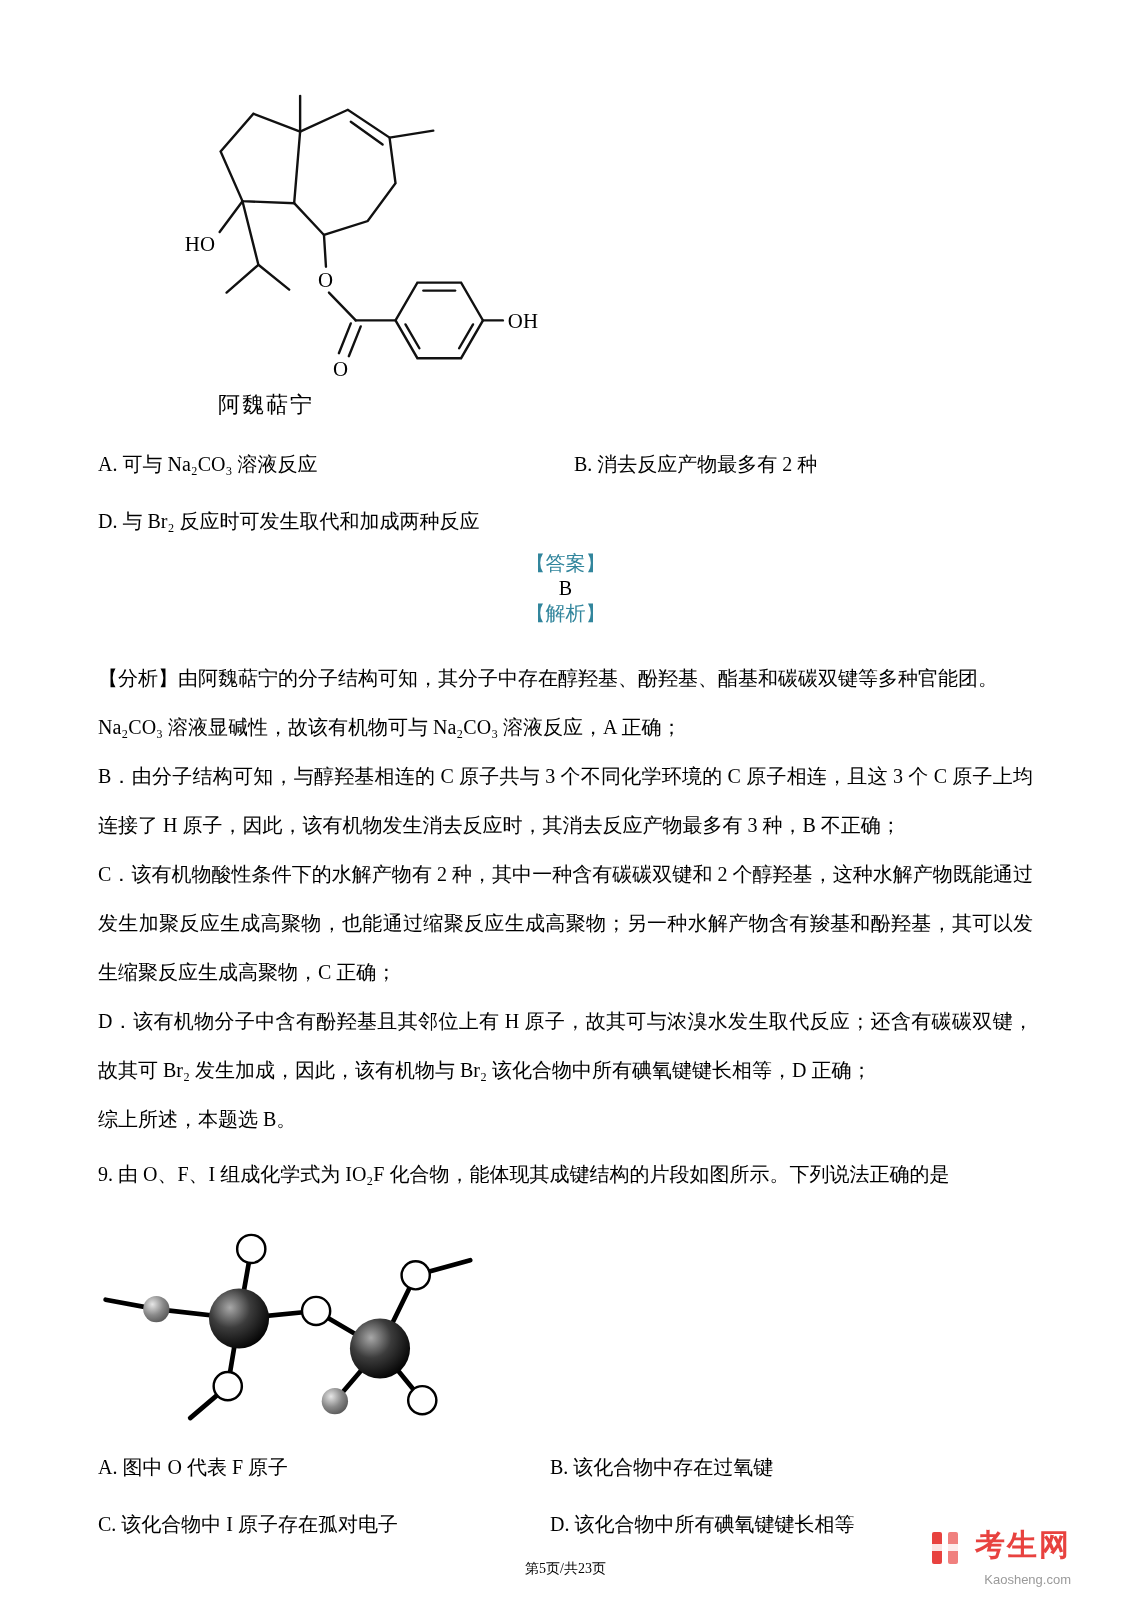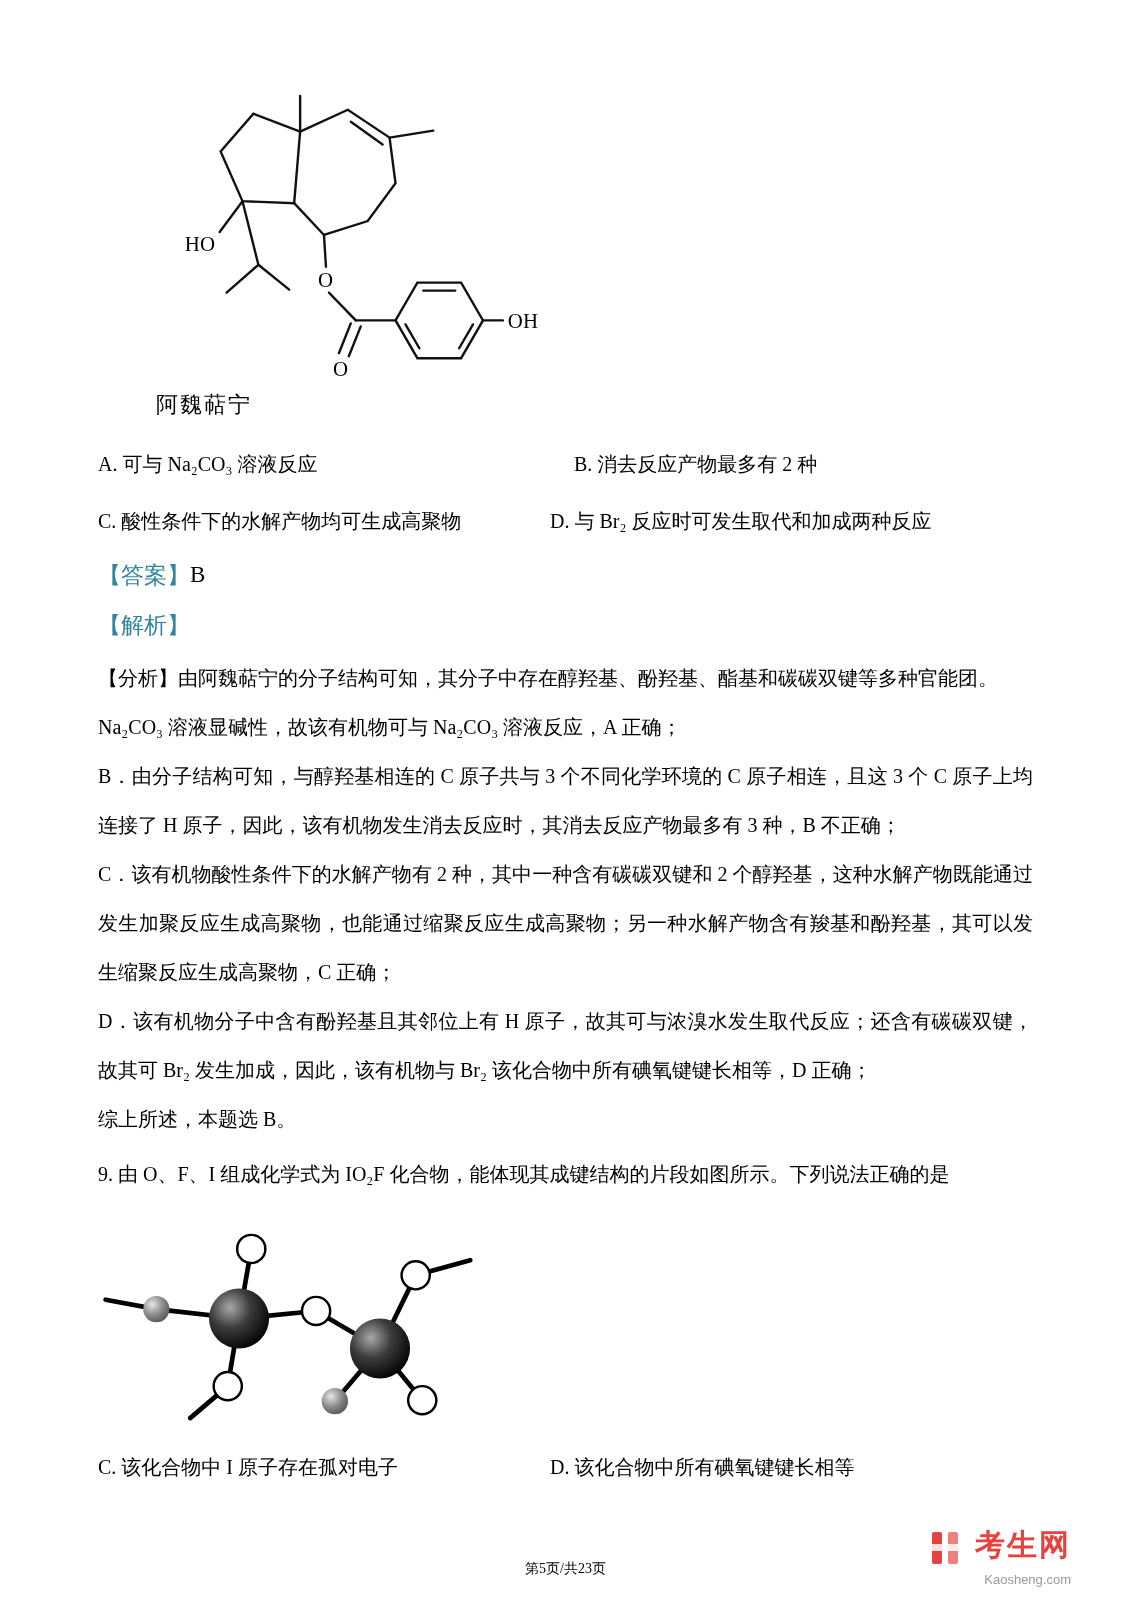--- a/index.html
+++ b/index.html
@@ -7,28 +7,28 @@
   body {
     width:1131px; height:1600px;
     background:#ffffff; color:#000;
     font-family:"Liberation Serif","DejaVu Serif",serif;
     position:relative; overflow:hidden;
   }
   .content { padding:70px 98px 0 98px; }
   .fig-structure { margin-left:2px; }
   .compound-name {
     font-size:22px; letter-spacing:2px;
-    margin:2px 0 0 56px;
+    margin:2px 0 0 118px;
   }
   .opt-row {
     display:grid; grid-template-columns:452px auto;
     font-size:20px; align-items:center; height:57px;
   }
   .opt { white-space:nowrap; }
-  .ans-line { font-size:23px; height:50px; display:flex; align-items:center; }
+  .ans-line { font-size:20px; height:50px; display:flex; align-items:center;flex-direction:column; }
   .accent { color:#31859C; }
   .para { font-size:20px; line-height:49px; text-align:justify; margin:0; }
   .para.first { margin-top:4px; }
   .stem { font-size:20px; line-height:49px; margin:6px 0 0 0; }
   .fig-balls { margin:18px 0 4px 0; }
   .footer {
     position:absolute; bottom:22px; left:0; width:100%;
     text-align:center; font-size:14px;
   }
   .watermark {
@@ -88,21 +88,20 @@
         </g>
       </svg>
       <div class="compound-name">阿魏萜宁</div>
     </div>
 
     <div class="opt-row" style="margin-top:16px;gap:24px;">
       <div class="opt"><span>A.</span> <span>可与 Na₂CO₃ 溶液反应</span></div>
       <div class="opt"><span>B.</span> <span>消去反应产物最多有 2 种</span></div>
     </div>
     <div class="opt-row">
-      <div class="opt"><span>C.</span> <span>酸性条件下的水解产物均可生成高聚物</span></div>
       <div class="opt"><span>D.</span> <span>与 Br₂ 反应时可发生取代和加成两种反应</span></div>
     </div>
 
     <div class="ans-line">
       <span class="accent">【答案】</span>
         <span>B</span>
     </div>
     <div class="ans-line">
       <span class="accent">【解析】</span>
     </div>
@@ -153,20 +152,24 @@
           <circle cx="232" cy="100" r="15" fill="#ffffff" stroke="#000" stroke-width="2.6"></circle>
           <circle cx="300" cy="140" r="32" fill="url(#gradDark)"></circle>
           <circle cx="338" cy="62" r="15" fill="#ffffff" stroke="#000" stroke-width="2.6"></circle>
           <circle cx="345" cy="195" r="15" fill="#ffffff" stroke="#000" stroke-width="2.6"></circle>
           <circle cx="252" cy="196" r="14" fill="url(#gradGray)"></circle>
         </g>
       </svg>
     </div>
 
     <div class="opt-row">
+      <div class="opt"><span>A.</span> <span>图中 O 代表 F 原子</span></div>
+      <div class="opt"><span>B.</span> <span>该化合物中存在过氧键</span></div>
+    </div>
+    <div class="opt-row">
       <div class="opt"><span>C.</span> <span>该化合物中 I 原子存在孤对电子</span></div>
       <div class="opt"><span>D.</span> <span>该化合物中所有碘氧键键长相等</span></div>
     </div>
 
   </section>
 
 </div>
 
 <div class="footer">第5页/共23页</div>
 

